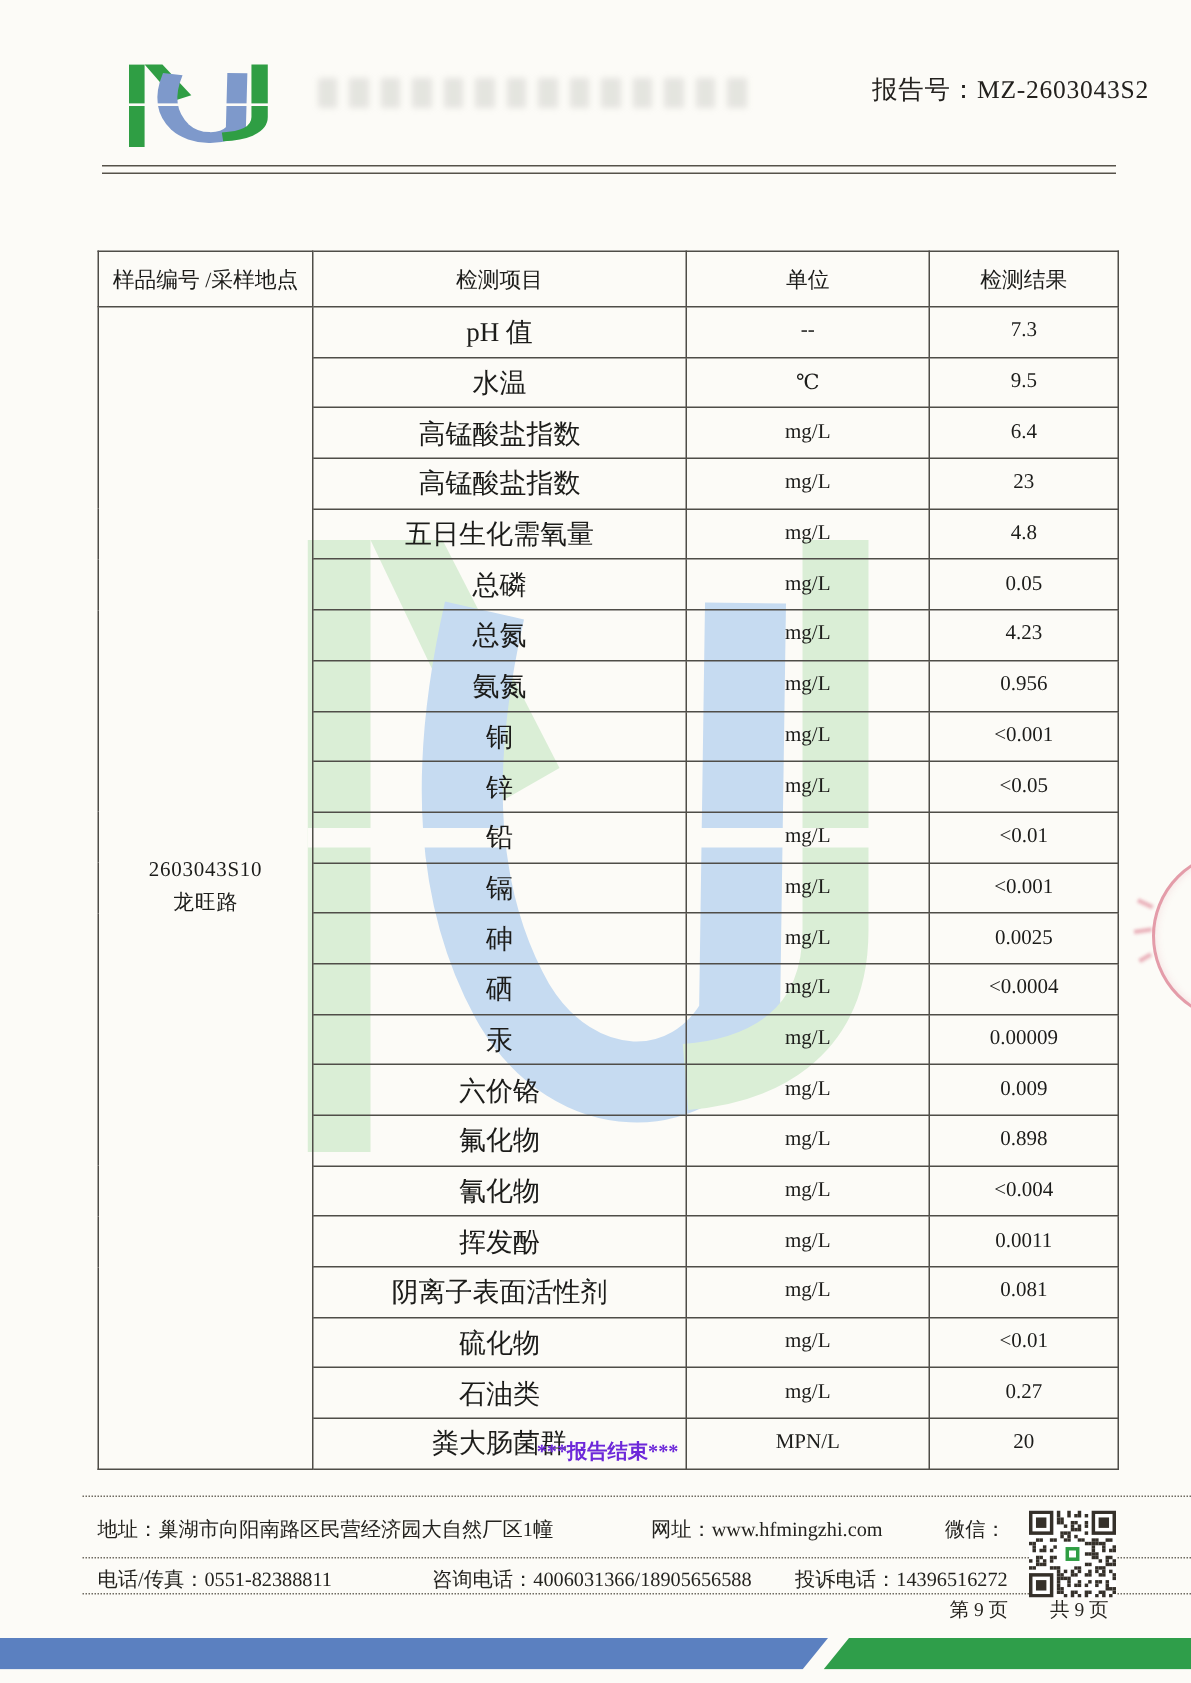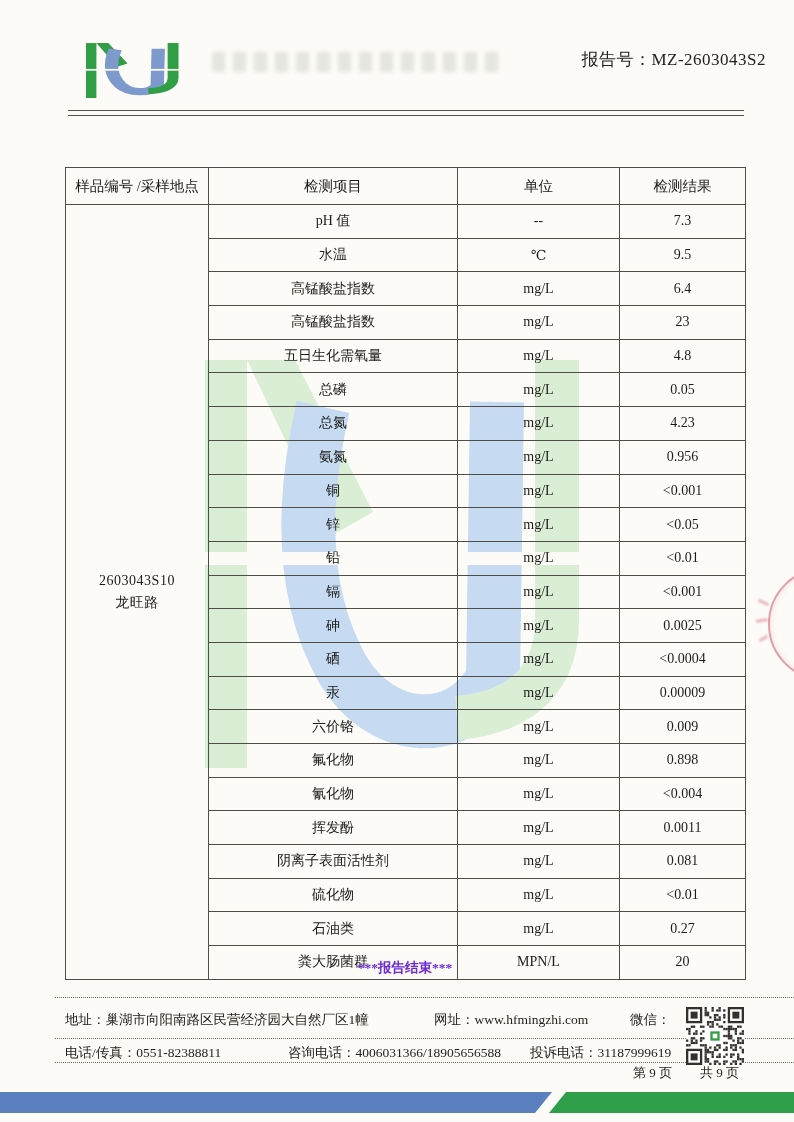--- a/index.html
+++ b/index.html
@@ -33,21 +33,21 @@
     border-collapse:collapse;table-layout:fixed;width:680px;background:transparent;margin-top:23px;
   }
   .detect-table th,.detect-table td{
     border:1px solid var(--border_gray);text-align:center;vertical-align:middle;
     font-weight:normal;padding:0 4px;background:transparent;
   }
   .detect-table thead tr{height:37px;}
   .detect-table thead th{font-size:14.5px;}
   .detect-table tbody tr{height:33.7px;}
   .detect-table td{font-size:14px;}
-  .detect-table td.item-cell{font-size:14px;}
+  .detect-table td.item-cell{font-size:18px;}
   .sample-cell{font-size:15px;letter-spacing:.5px;line-height:1.6;}
   .end-note{
     position:absolute;left:65px;top:959px;width:680px;z-index:1;
     text-align:center;font-size:13.5px;font-weight:bold;color:#6d28d9;
   }
   
   .seal{
     position:absolute;left:768px;top:567px;width:110px;height:110px;z-index:2;
     border-radius:50%;border:2.5px solid rgba(204,62,92,.5);
     box-shadow:inset 0 0 6px rgba(204,62,92,.15);
@@ -254,21 +254,21 @@
   <div class="dotted dl3"></div>
 
   <div class="f-row f1">
     <span class="addr"><b style="font-weight:normal">地址：</b><b style="font-weight:normal">巢湖市向阳南路区民营经济园大自然厂区1幢</b></span>
     <span class="site"><b style="font-weight:normal">网址：</b><b style="font-weight:normal">www.hfmingzhi.com</b></span>
     <span class="wechat">微信：</span>
   </div>
   <div class="f-row f2">
     <span class="phone"><b style="font-weight:normal">电话/传真：</b><b style="font-weight:normal">0551-82388811</b></span>
     <span class="hotline"><b style="font-weight:normal">咨询电话：</b><b style="font-weight:normal">4006031366/18905656588</b></span>
-    <span class="complaint"><b style="font-weight:normal">投诉电话：</b><b style="font-weight:normal">31187999619</b></span>
+    <span class="complaint"><b style="font-weight:normal">投诉电话：</b><b style="font-weight:normal">14396516272</b></span>
   </div>
 
   <svg class="qr" id="qr" viewBox="0 0 25 25">
       <rect x="0" y="0" width="25" height="25" fill="#ffffff"></rect>
       <rect x="0" y="9" width="1" height="1" fill="#35302a"></rect>
       <rect x="0" y="14" width="1" height="1" fill="#35302a"></rect>
       <rect x="0" y="16" width="1" height="1" fill="#35302a"></rect>
       <rect x="1" y="9" width="1" height="1" fill="#35302a"></rect>
       <rect x="1" y="10" width="1" height="1" fill="#35302a"></rect>
       <rect x="1" y="11" width="1" height="1" fill="#35302a"></rect>

